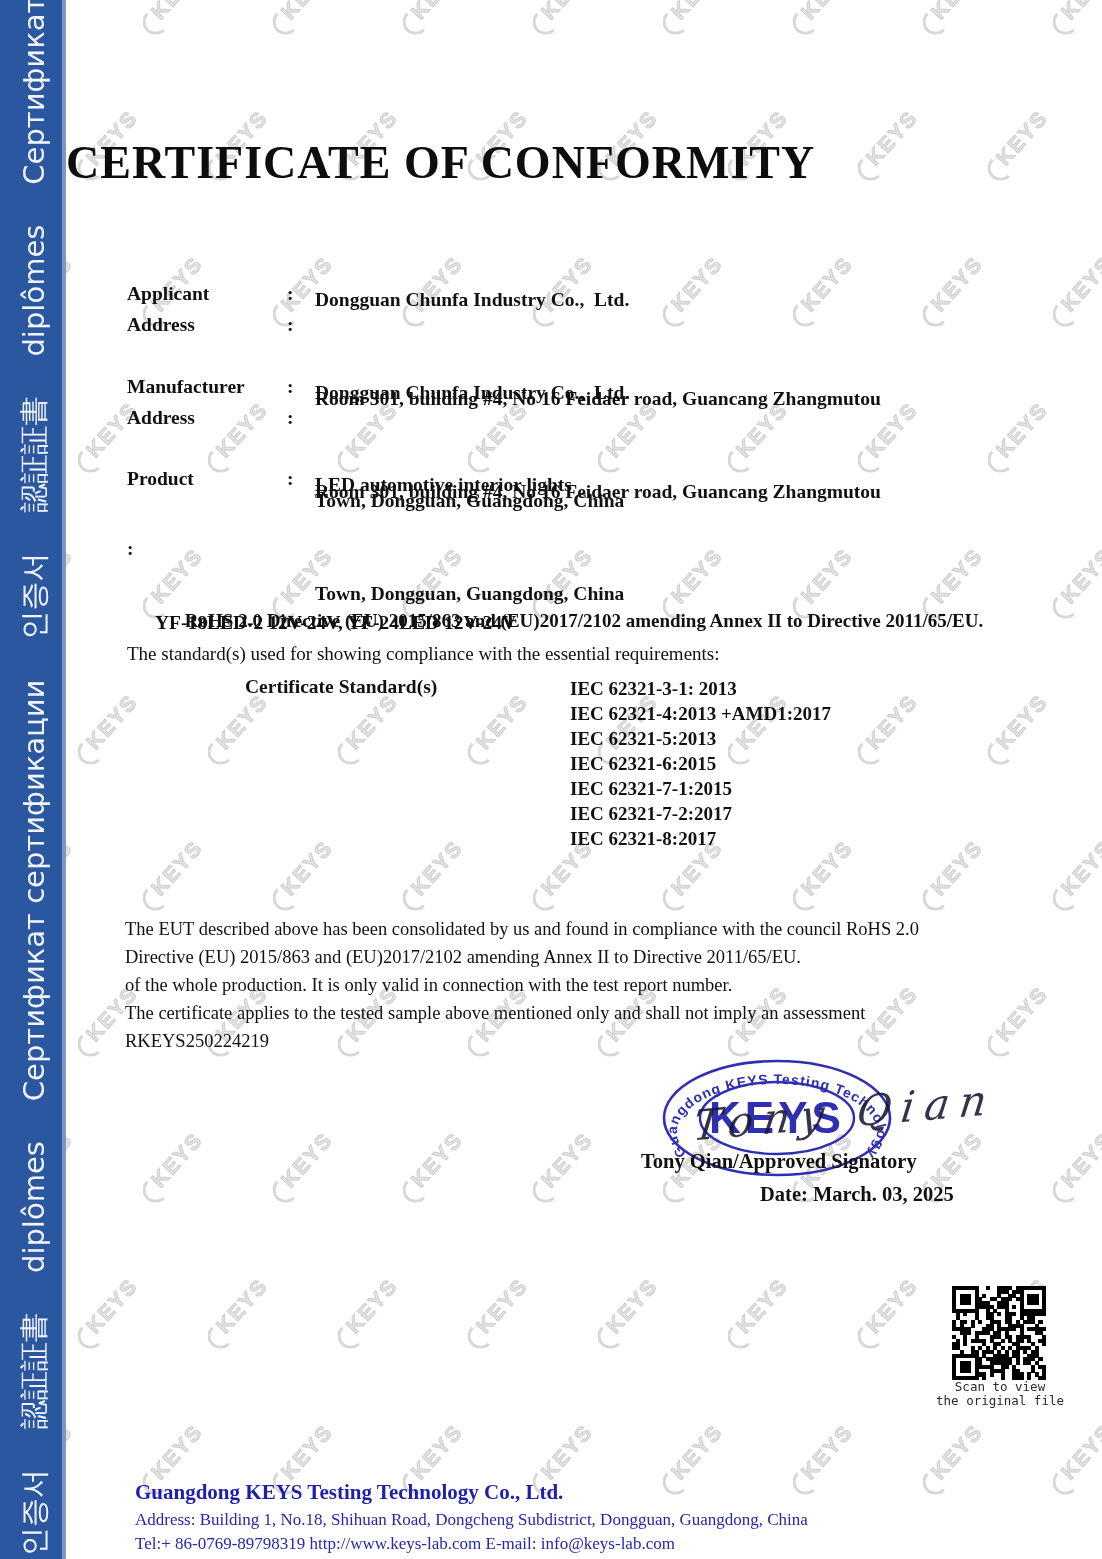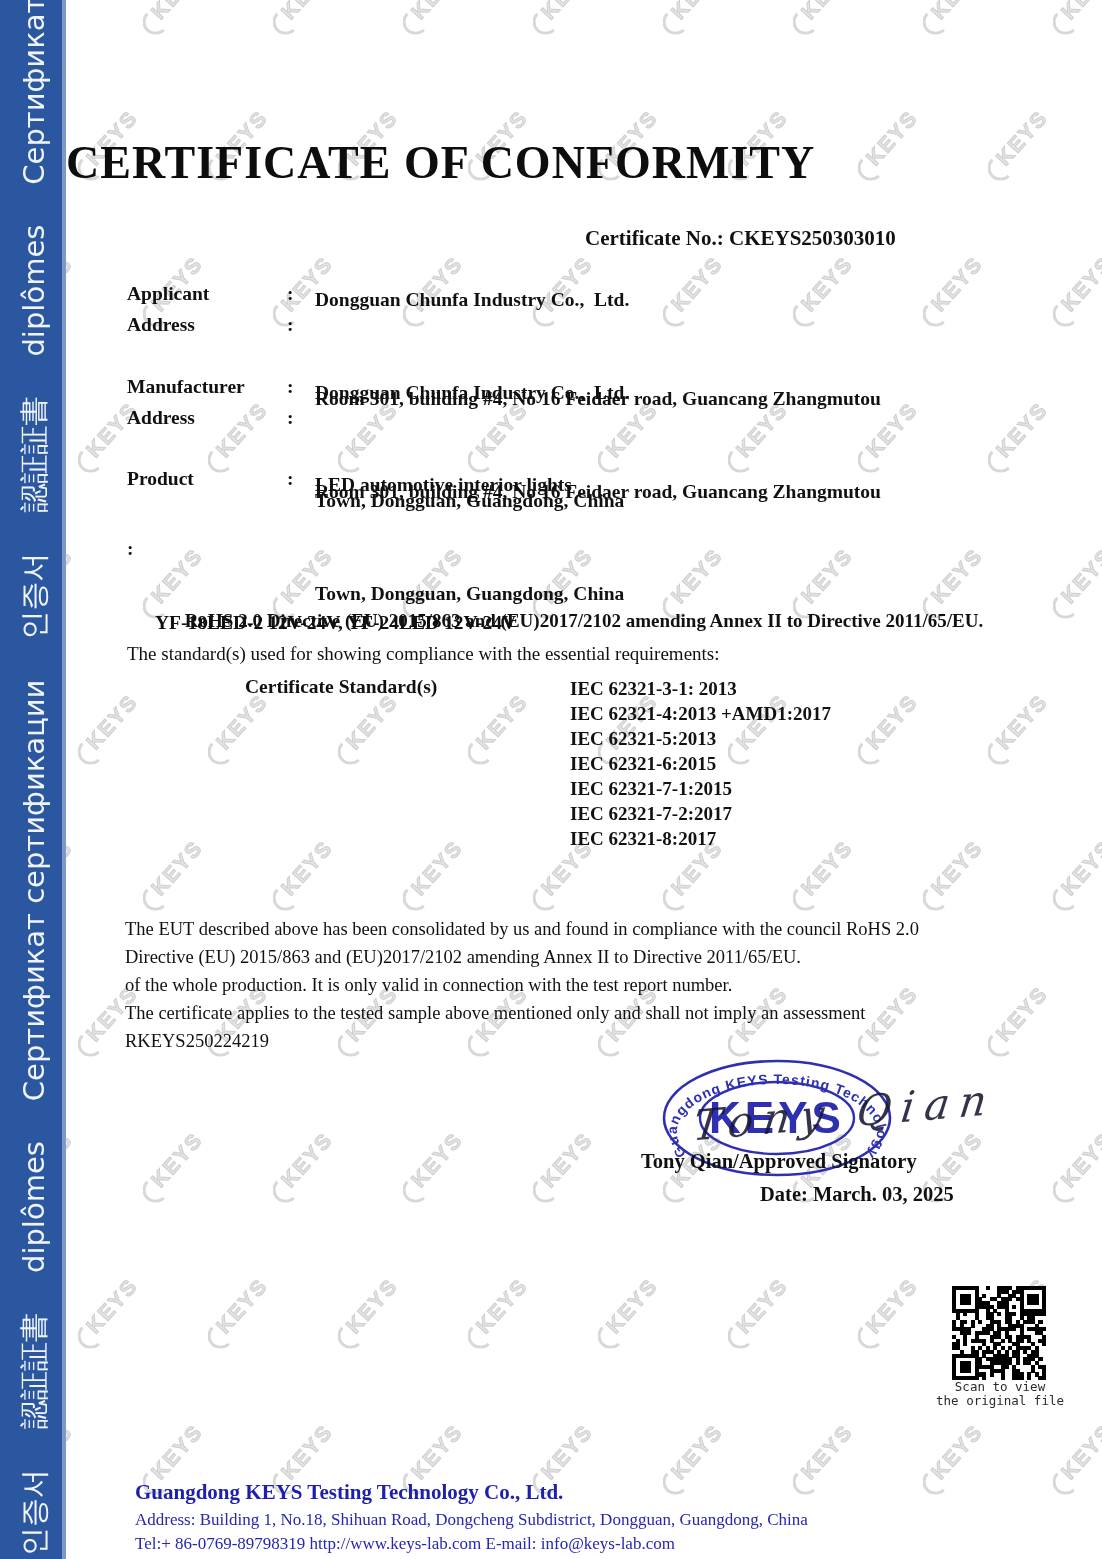--- a/index.html
+++ b/index.html
@@ -171,21 +171,20 @@
       <span class="wm" style="left: 855px; top: 1576px;">KEYS</span>
       <span class="wm" style="left: 985px; top: 1576px;">KEYS</span>
     </div>
 
   <div class="sidebar">
     <div class="sidebar-text"><span class="sb-word">인증서</span><span class="sb-word">認証証書</span><span class="sb-word">diplômes</span><span class="sb-word">Сертификат сертификации</span><span class="sb-word">인증서</span><span class="sb-word">認証証書</span><span class="sb-word">diplômes</span><span class="sb-word">Сертификат сертификации</span>
     </div>
   </div>
 
   <div class="abs title">CERTIFICATE OF CONFORMITY</div>
-  <div class="abs cert-no">Certificate No.: CKEYS250303010</div>
 
   <div class="abs frow r-applicant">
     <span class="flabel">Applicant</span>
     <span class="fcolon">:</span>
     <span class="fvalue">Dongguan Chunfa Industry Co.,  Ltd.</span>
   </div>
 
   <div class="abs frow r-addr1">
     <span class="flabel">Address</span>
     <span class="fcolon">:</span>

